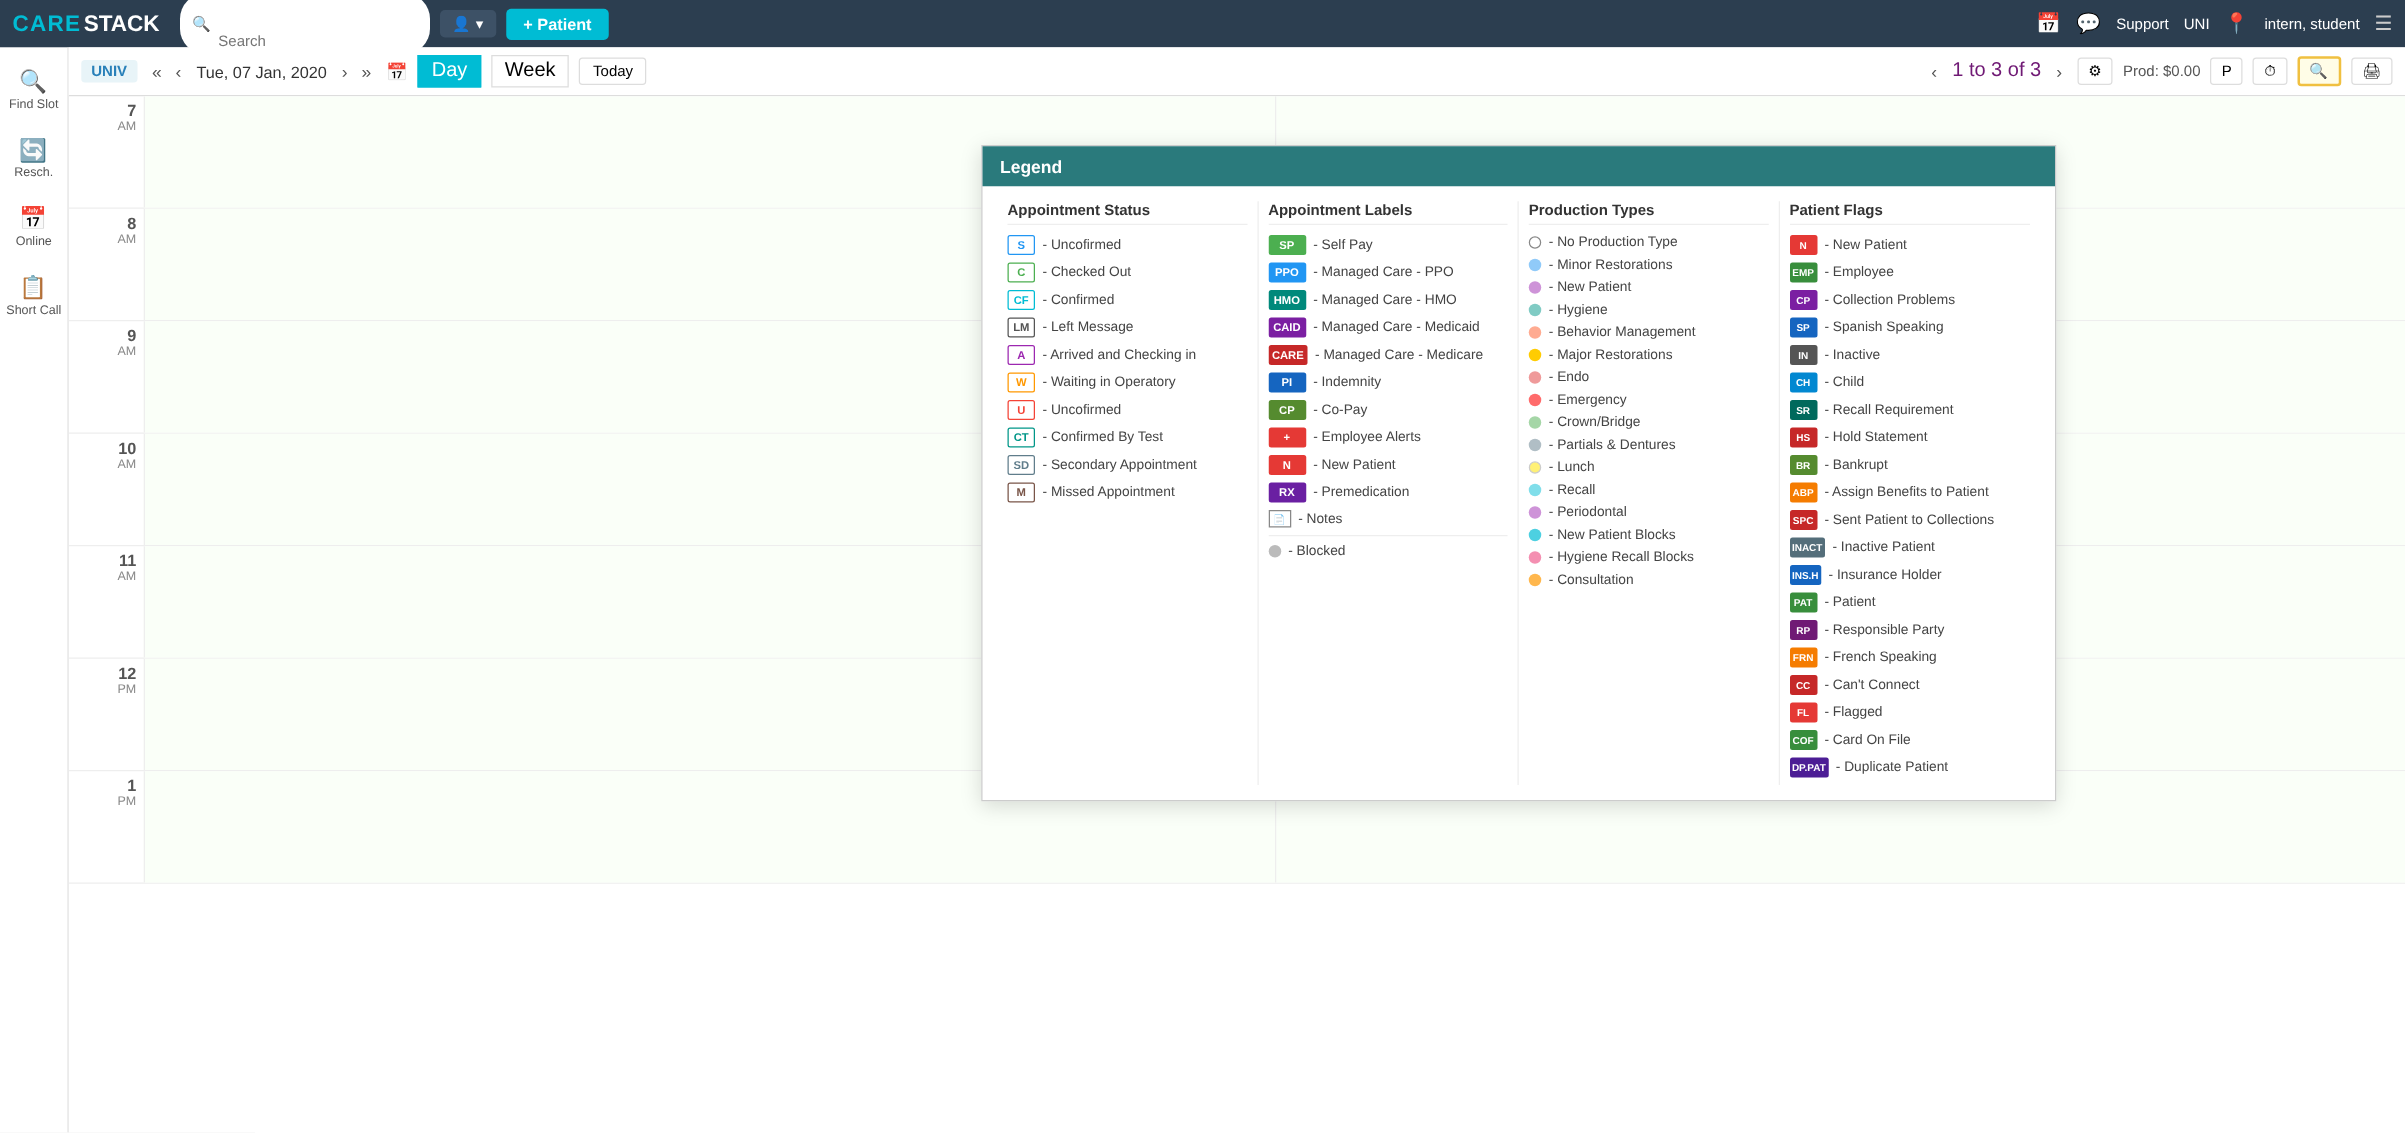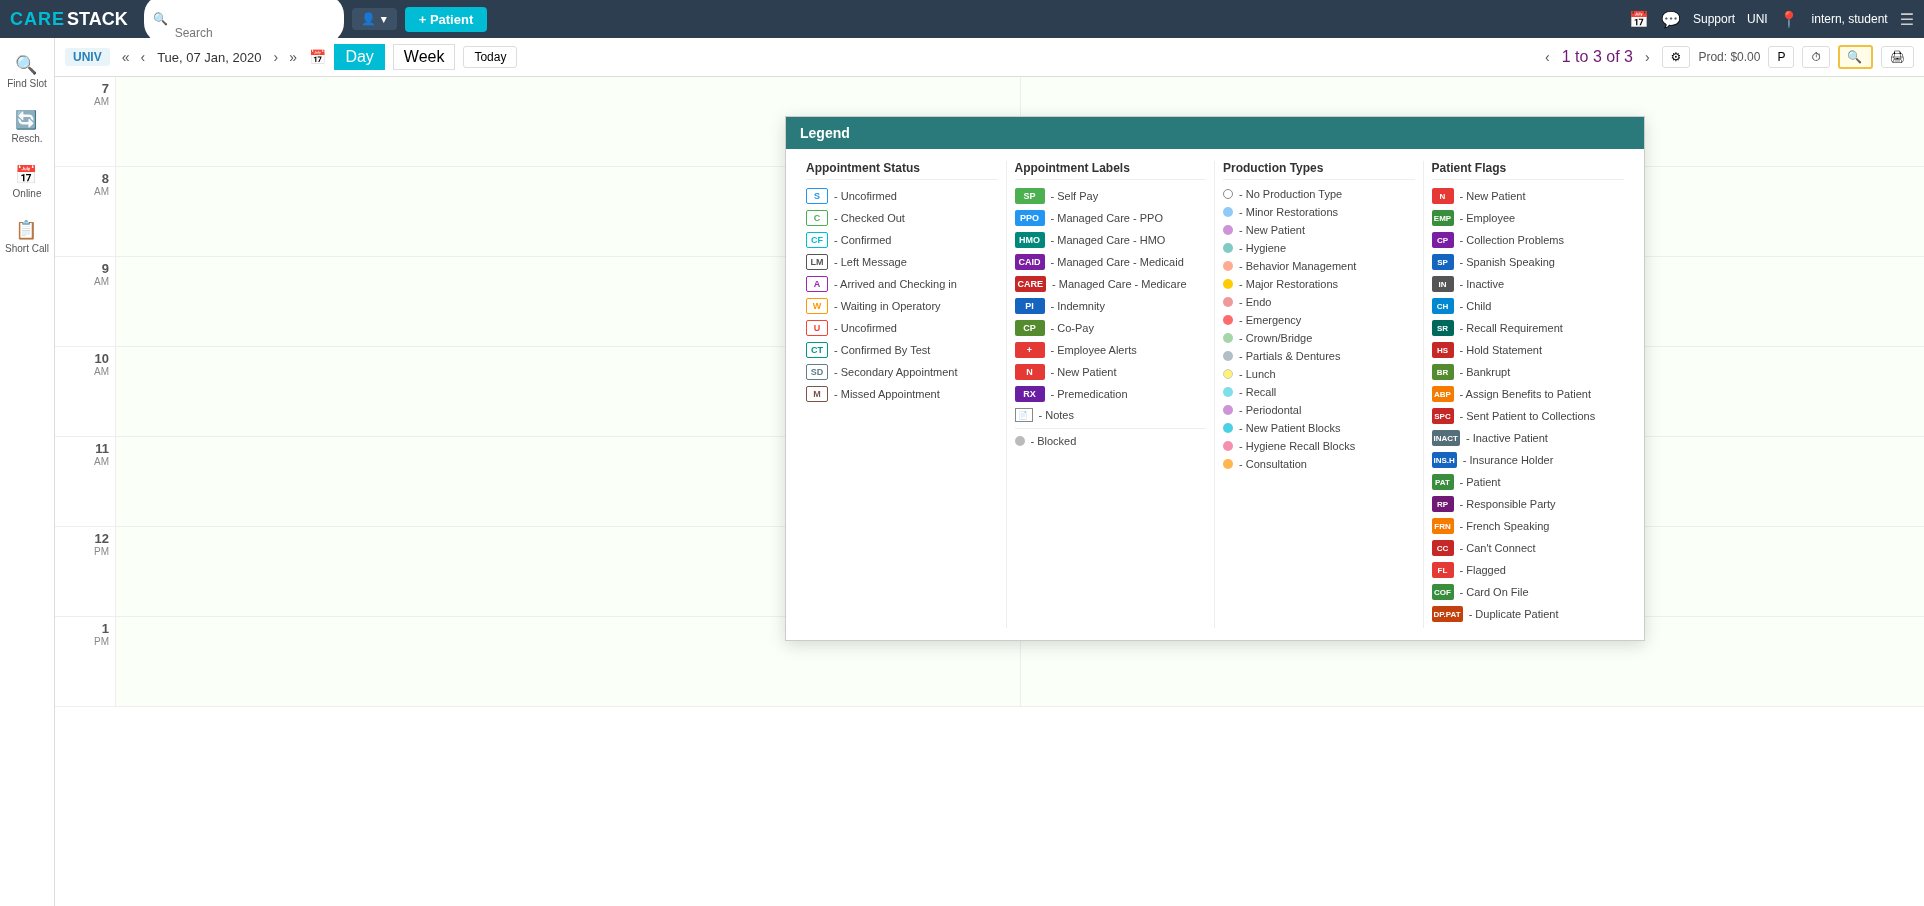--- a/index.html
+++ b/index.html
@@ -725,21 +725,21 @@
           </div>
           <div class="legend-item">
             <span class="flag-badge" style="background:#e53935;">FL</span>
             <span>- Flagged</span>
           </div>
           <div class="legend-item">
             <span class="flag-badge" style="background:#388e3c;">COF</span>
             <span>- Card On File</span>
           </div>
           <div class="legend-item">
-            <span class="flag-badge" style="background:#c2410c;">DP.PAT</span>
+            <span class="flag-badge" style="background:#4c1d95;">DP.PAT</span>
             <span>- Duplicate Patient</span>
           </div>
         </div>
 
       </div>
     </div>
   </div>
 </div>
 
 </body></html>

